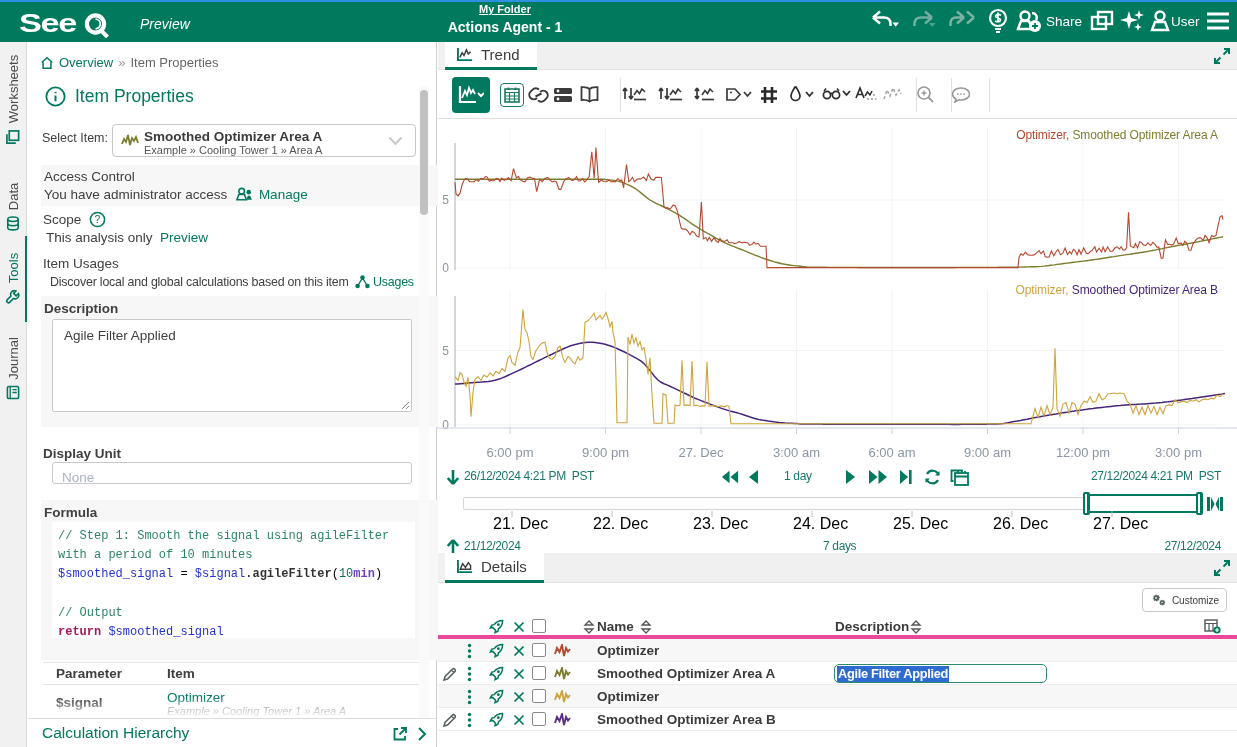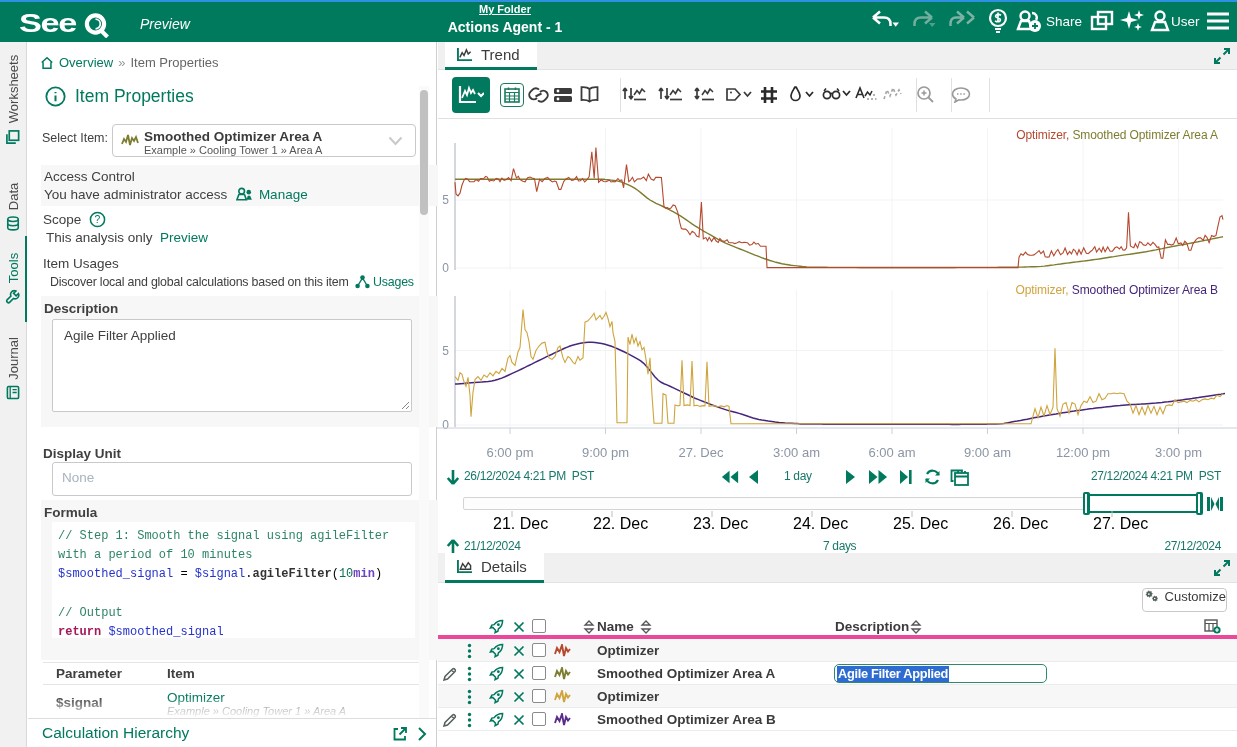--- a/index.html
+++ b/index.html
@@ -40,21 +40,21 @@
 .expic { position:absolute; right:6px; top:5px; }
 .toolbar { position:absolute; left:0; top:28px; width:799px; height:49px; background:#fff; border-bottom:1px solid #e0e0e0; display:flex; align-items:center; }
 .tbtn { display:flex; align-items:center; justify-content:center; }
 .tsep { width:1px; height:34px; background:#e0e0e0; margin:0 8px; }
 .navrow { position:absolute; left:0; top:424px; width:799px; height:24px; font-size:12px; letter-spacing:-0.35px; color:#17786a; }
 .rangewrap { position:absolute; left:0; top:450px; width:799px; height:60px; }
 .dlabel { position:absolute; top:23px; font-size:16px; color:#000000; }
 .botrow { position:absolute; left:0; top:494px; width:799px; font-size:12px; letter-spacing:-0.35px; color:#17786a; }
 .dtabbar { position:absolute; left:0; top:511px; width:799px; height:30px; background:#f0f0f1; border-bottom:1px solid #e2e2e2; }
 .dtab { position:absolute; left:7px; top:0; height:30px; background:#fff; display:flex; align-items:center; gap:8px; padding:0 17px 0 11px; font-size:15px; color:#3c3c3c; border-bottom:3px solid #00795e; }
-.custbtn { position:absolute; right:10px; top:546px; width:85px; height:24px; border:1px solid #c9c9c9; border-radius:4px; background:#fff; display:flex; align-items:flex-start; justify-content:center; gap:5px; font-size:13px; color:#3b3b3b; }
+.custbtn { position:absolute; right:10px; top:546px; width:85px; height:24px; border:1px solid #c9c9c9; border-radius:4px; background:#fff; display:flex; align-items:center; justify-content:center; gap:5px; font-size:10px; color:#3b3b3b; }
 .dtable { position:absolute; left:0; top:573px; width:799px; }
 .dhead { position:absolute; left:0; top:0; width:799px; height:24px; border-bottom:4px solid #ec4899; font-size:13.5px; font-weight:bold; color:#3b3b3b; }
 .drow { position:absolute; left:0; width:799px; height:23px; border-bottom:1px solid #ececec; }
 .drow.odd { background:#f7f7f7; }
 .dname { position:absolute; left:159px; top:4px; font-size:13.5px; font-weight:bold; color:#3b3b3b; }
 .cell-ic { position:absolute; top:4px; }
 </style>
 </head>
 <body>
 <div class="topstrip"></div>
@@ -233,21 +233,21 @@
   <div class="band" style="top:254px; height:131px;">
     <div class="lbl" style="position:absolute;left:3px;top:5px;font-weight:bold;">Description</div>
     <div style="position:absolute;left:11px;top:23px;width:360px;height:93px;background:#fff;border:1px solid #c9c9c9;border-radius:2px;">
       <div class="lbl" style="position:absolute;left:11px;top:8px;">Agile Filter Applied</div>
       <svg style="position:absolute;right:1px;bottom:1px;" width="9" height="9" viewBox="0 0 9 9">
             <path d="M8 1 L1 8 M8 5 L5 8" stroke="#888" stroke-width="1"></path>
           </svg>
     </div>
   </div>
   <div class="lbl" style="position:absolute;left:15px;top:404px;font-weight:bold;">Display Unit</div>
-  <div style="position:absolute;left:24px;top:420px;width:360px;height:34px;background:#fff;border:1px solid #c9c9c9;border-radius:3px;">
+  <div style="position:absolute;left:24px;top:420px;width:360px;height:22px;background:#fff;border:1px solid #c9c9c9;border-radius:3px;">
     <div style="position:absolute;left:9px;top:7px;font-size:13.5px;color:#a9b2bf;">None</div>
   </div>
   <div class="band" style="top:458px; height:160px;">
     <div class="lbl" style="position:absolute;left:3px;top:5px;font-weight:bold;">Formula</div>
   </div>
   <div class="codebox"><span class="c-com">// Step 1: Smooth the signal using agileFilter
 with a period of 10 minutes</span>
 <span class="c-var">$smoothed_signal</span> = <span class="c-var">$signal</span>.<span class="c-fn">agileFilter</span>(<span class="c-num">10</span><span class="c-unit">min</span>)
 
 <span class="c-com">// Output</span>

